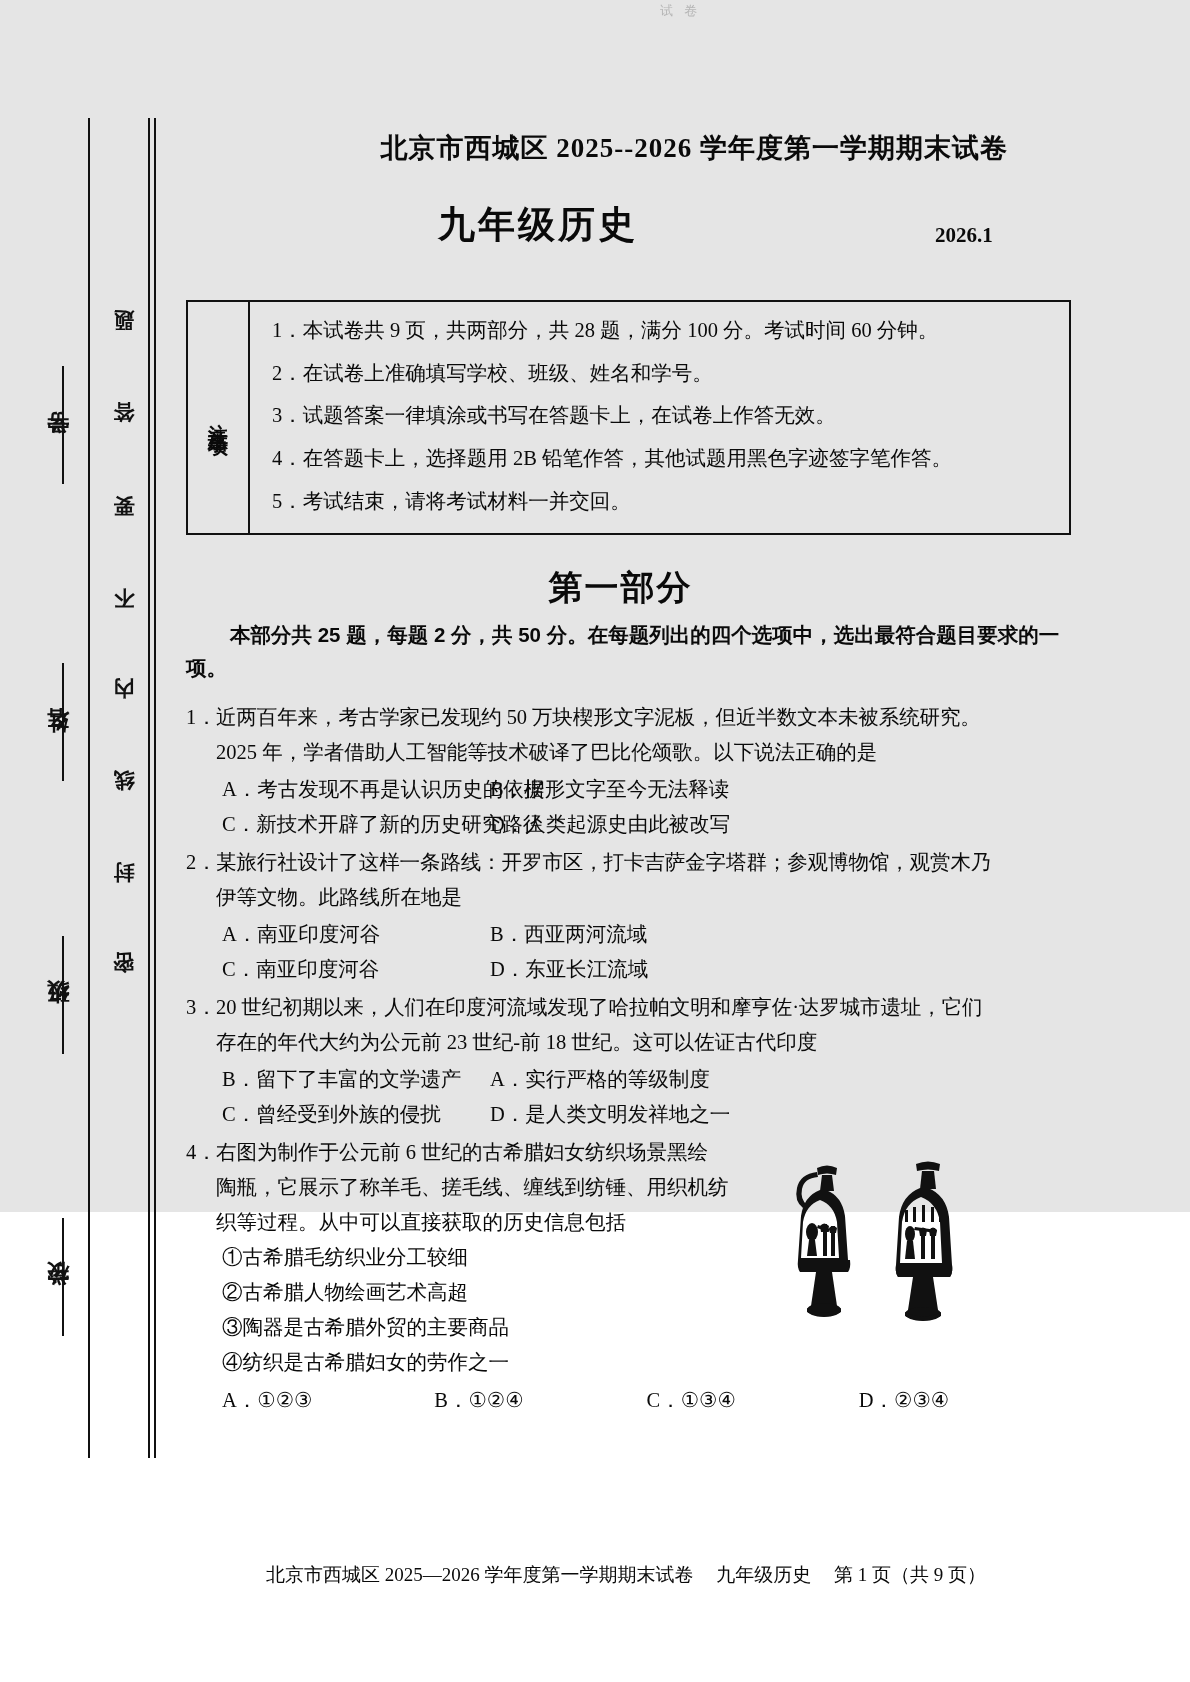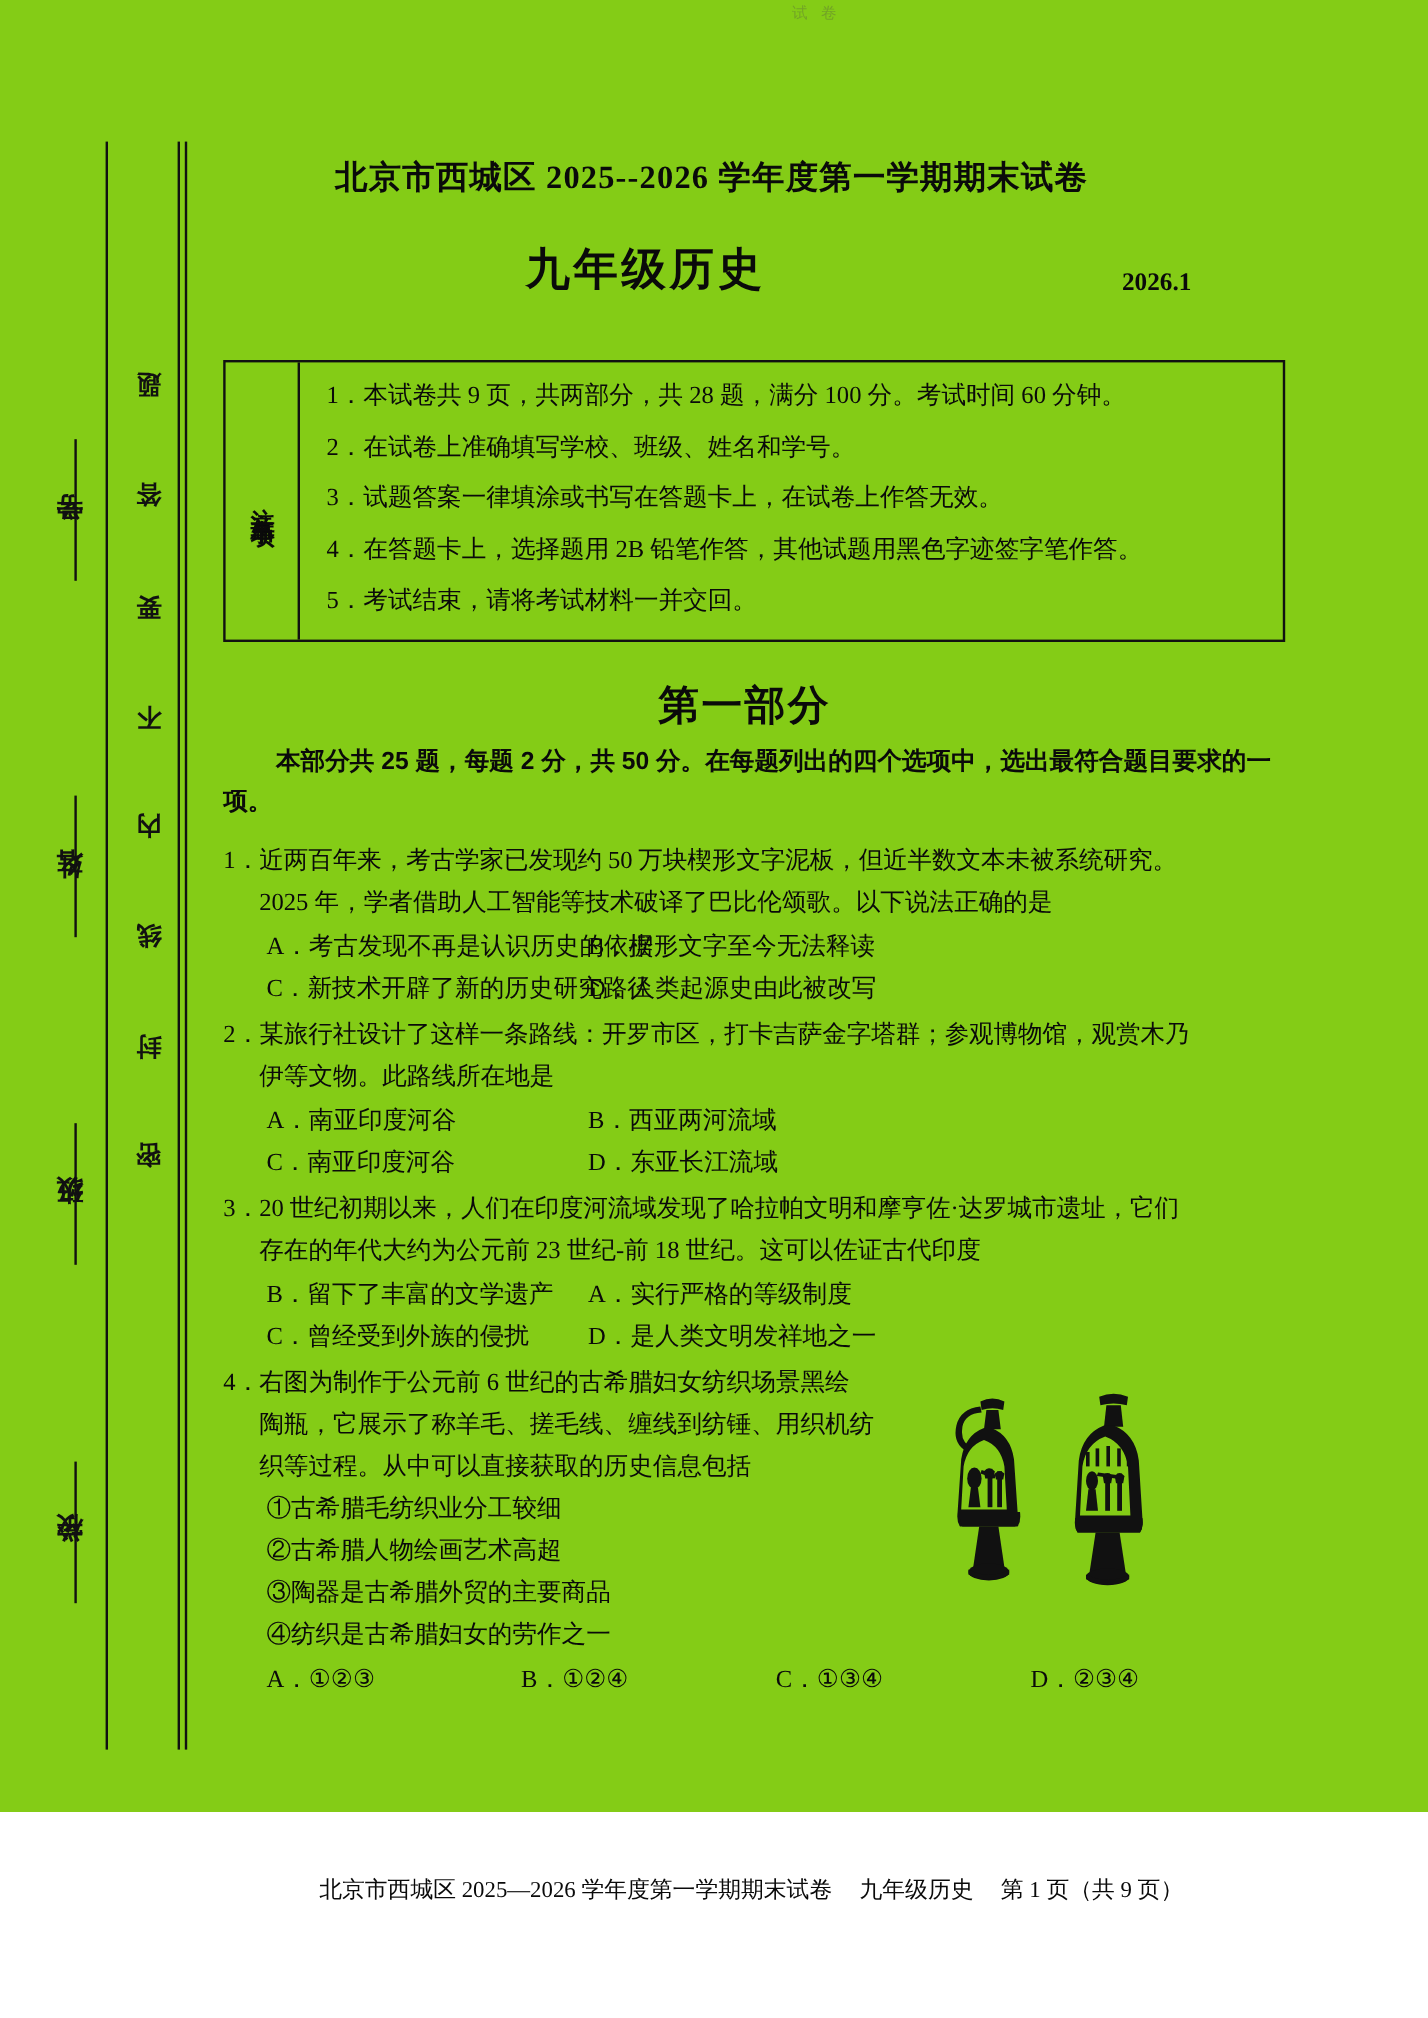--- a/index.html
+++ b/index.html
@@ -5,22 +5,22 @@
   * { box-sizing: border-box; margin: 0; padding: 0; }
   html, body {
     width: 1190px; height: 1682px;
     background: #ffffff;
     font-family: "Liberation Serif", "DejaVu Serif", serif;
     color: #0a0a0a;
     overflow: hidden;
   }
   #page {
     position: relative;
-    width: 1190px; height: 1510px;
-    background: #84cc16;
+    width: 1190px; height: 1212px;
+    background: #e5e5e5;
   }
 
   
   .scan-artifact {
     position: absolute;
     top: 2px; left: 660px;
     width: 150px; height: 16px;
     opacity: 0.30;
     font-size: 13px;
     font-family: "Liberation Serif", serif;
@@ -99,21 +99,21 @@
   .body-col {
     position: absolute;
     left: 178px; top: 0;
     width: 900px; height: 1682px;
   }
 
   .doc-title {
     position: absolute;
     left: 0; top: 130px;
     width: 830px;
-    text-align: center;
+    text-align: right;
     font-family: "Liberation Serif", "DejaVu Serif", serif;
     font-weight: 700;
     font-size: 27px;
     letter-spacing: 1px;
     white-space: nowrap;
   }
   .subject-title {
     position: absolute;
     left: 0; top: 200px;
     width: 720px;

